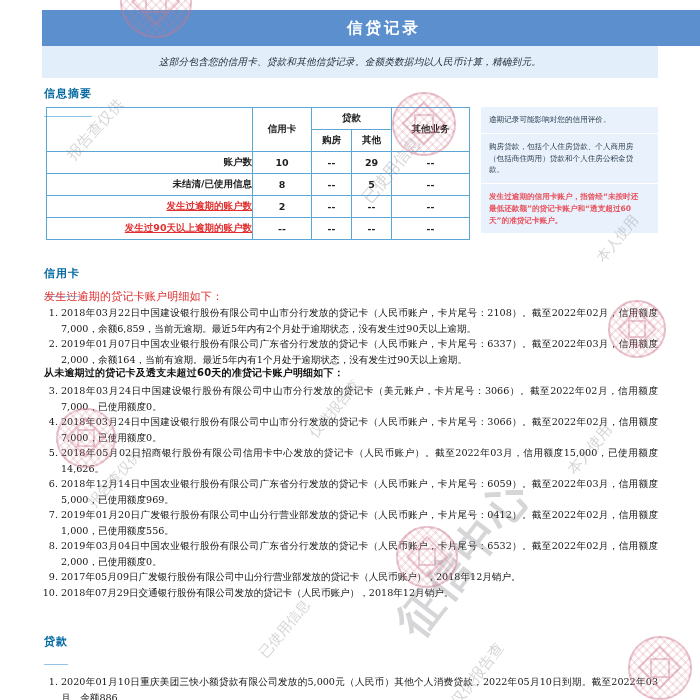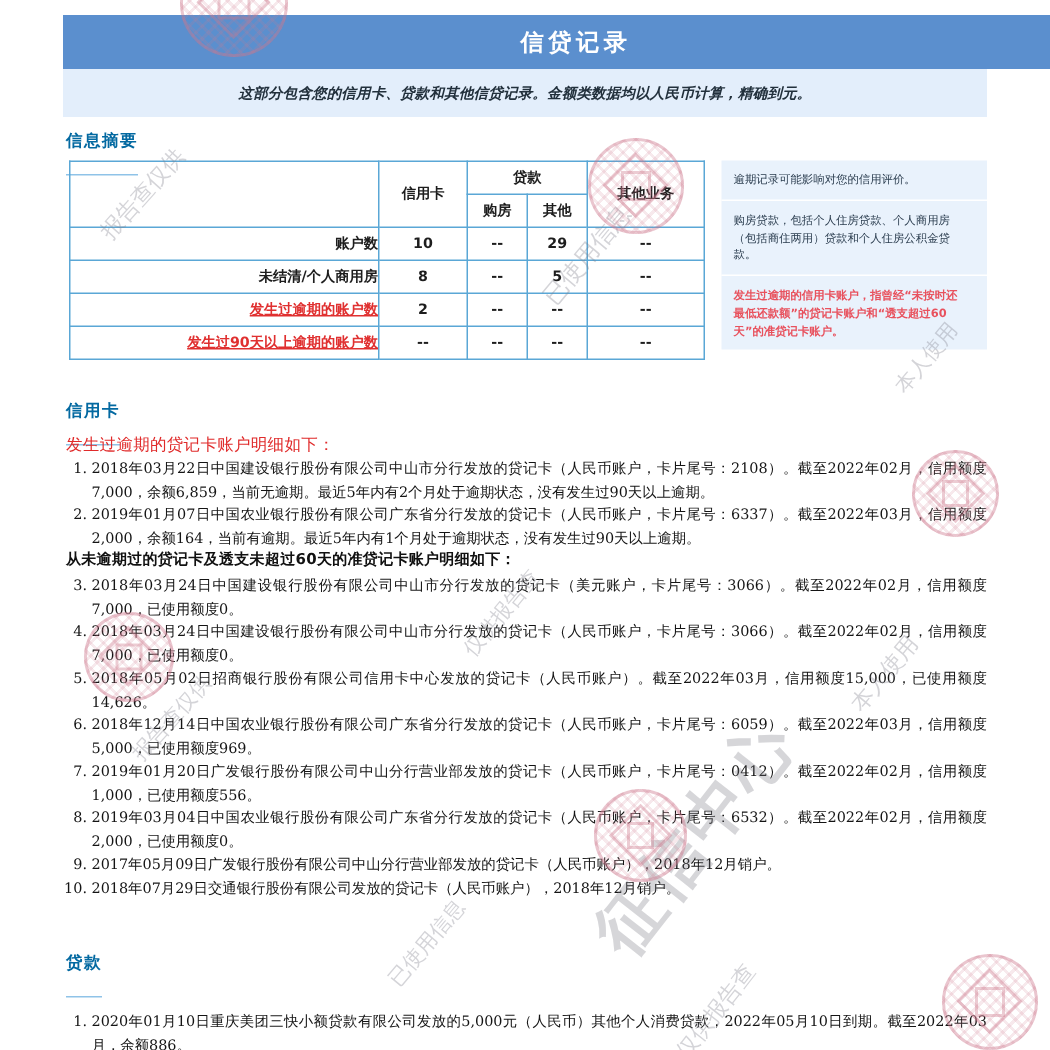--- a/index.html
+++ b/index.html
@@ -96,21 +96,21 @@
     position: absolute;
     left: 42px; top: 46px;
     width: 616px; height: 32px;
     background: #e3eefb;
     display: flex;
     align-items: center;
     justify-content: center;
   }
   .subbanner-text {
     font-size: 9.6px;
-    font-weight: bold;
+    font-weight: normal;
     font-style: italic;
     color: #22303c;
     letter-spacing: .2px;
   }
 
   .sec-head-blue {
     position: absolute;
     font-size: 11px;
     font-weight: bold;
     color: #0369a1;
@@ -234,21 +234,21 @@
     </thead>
     <tbody id="summary-body">
         <tr>
           <td class="rowlabel">账户数</td>
           <td class="">10</td>
           <td class="">--</td>
           <td class="">29</td>
           <td class="">--</td>
         </tr>
         <tr>
-          <td class="rowlabel">未结清/个人商用房</td>
+          <td class="rowlabel">未结清/已使用信息</td>
           <td class="">8</td>
           <td class="">--</td>
           <td class="">5</td>
           <td class="">--</td>
         </tr>
         <tr>
           <td class="rowlabel warn">发生过逾期的账户数</td>
           <td class="">2</td>
           <td class="">--</td>
           <td class="">--</td>

